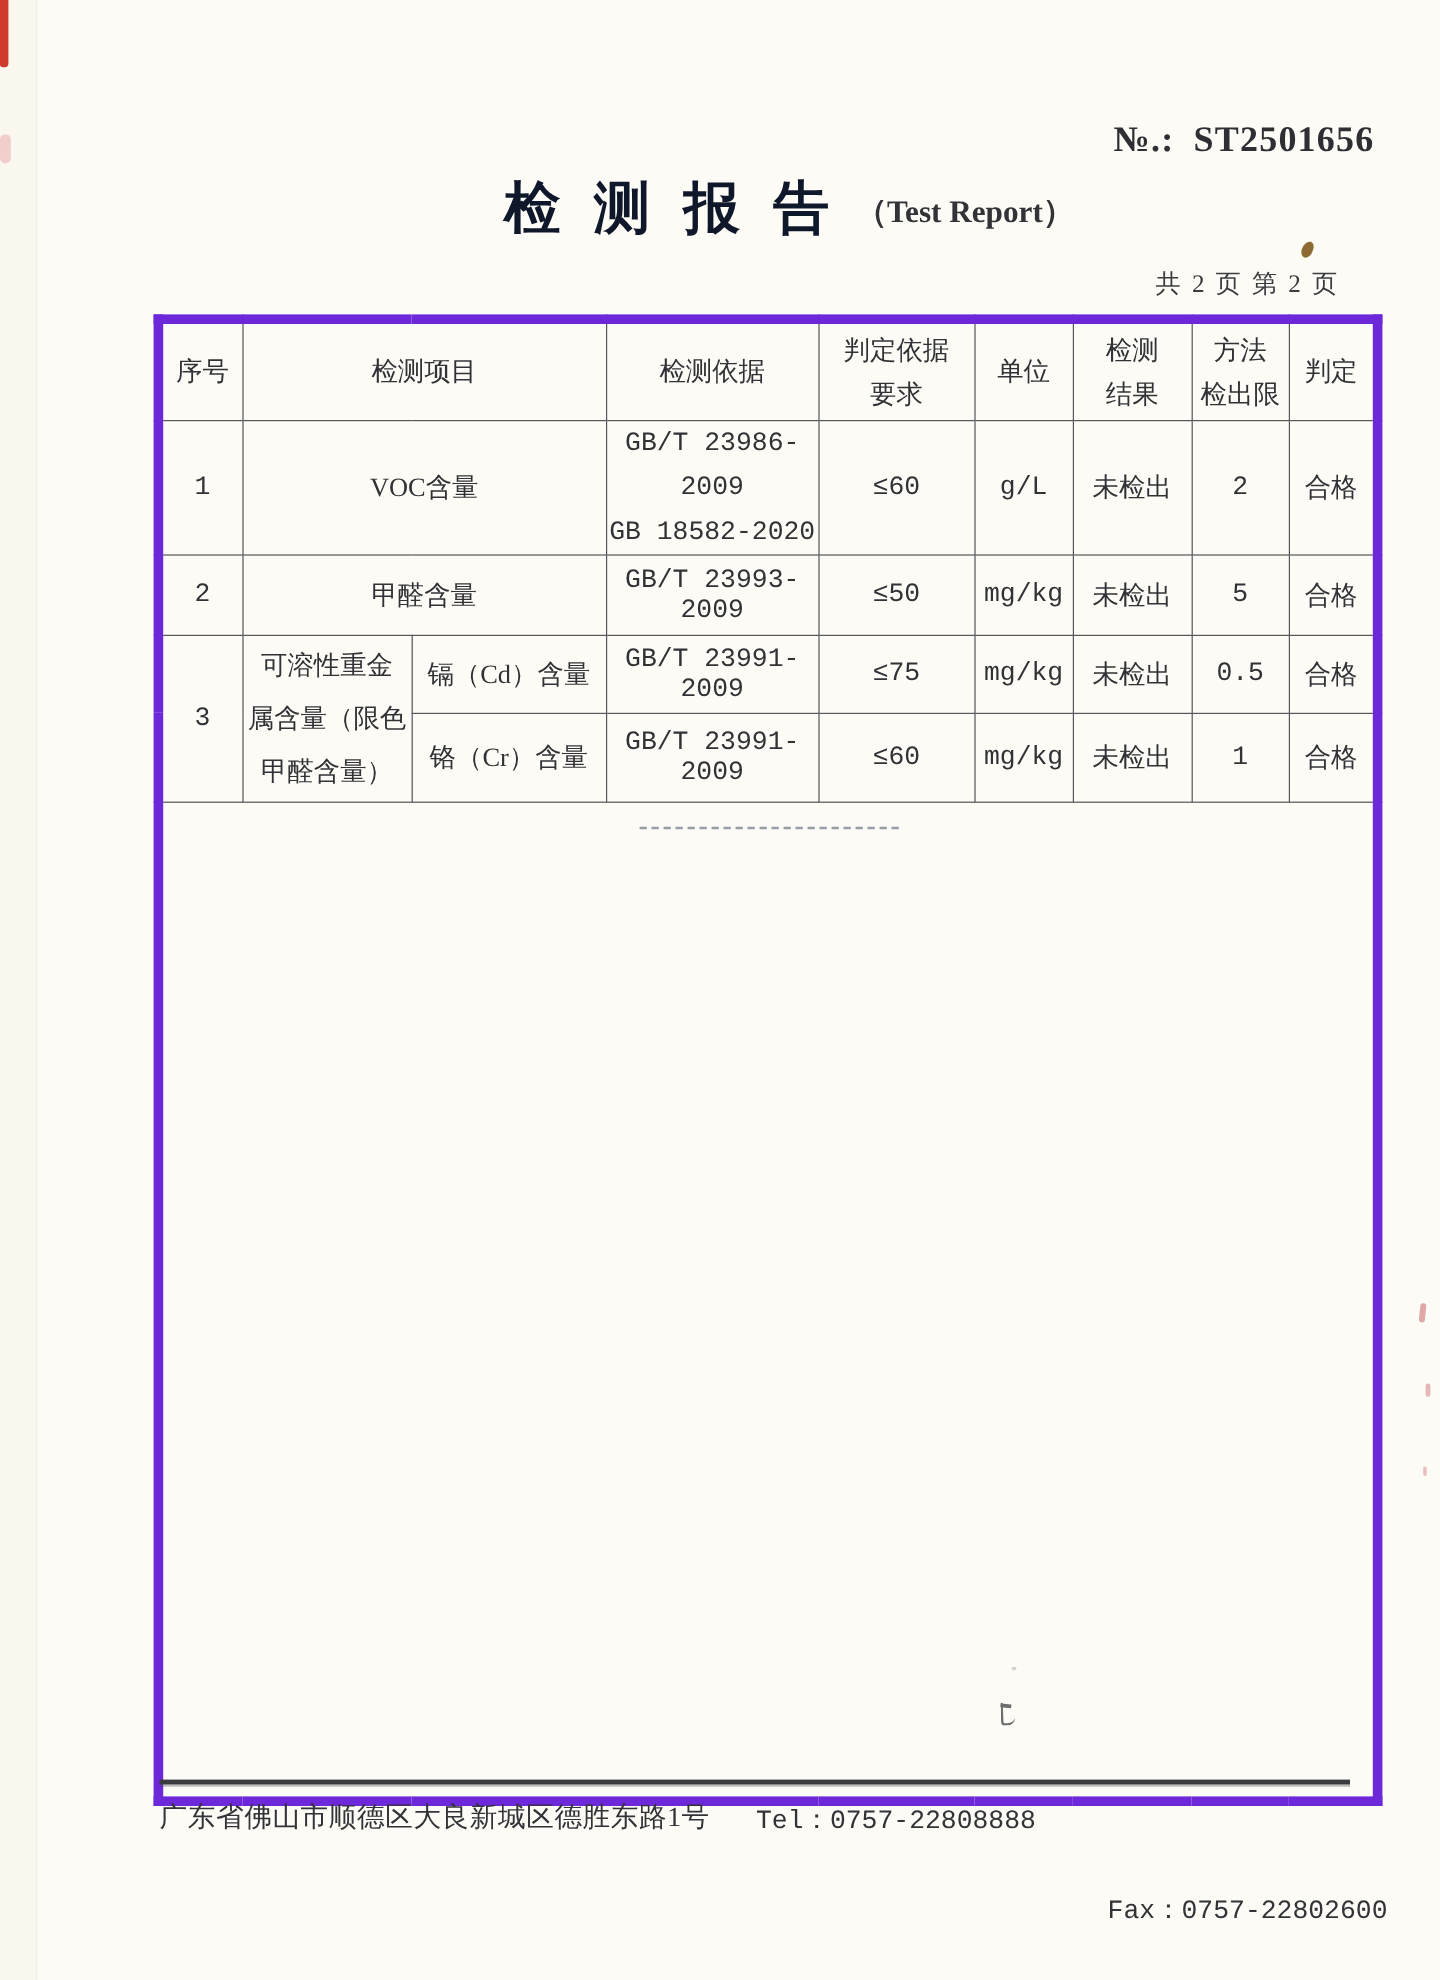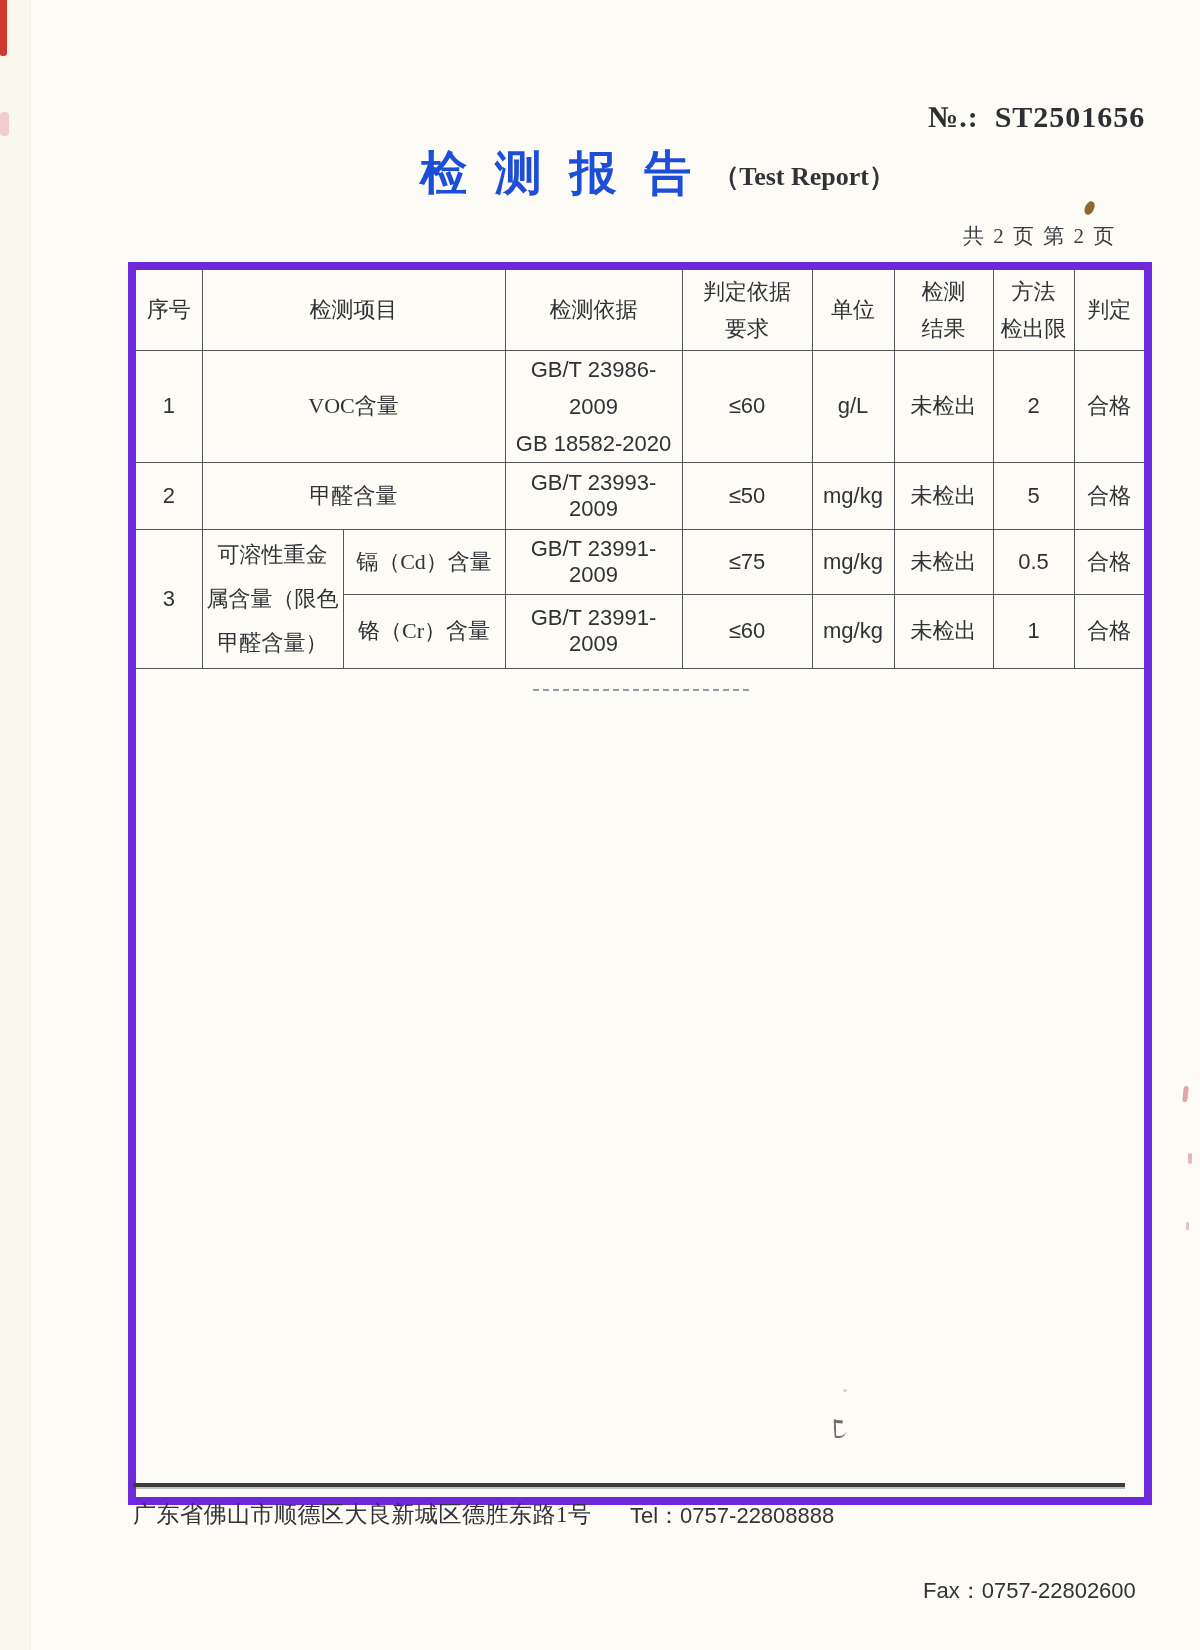--- a/index.html
+++ b/index.html
@@ -13,49 +13,49 @@
   .red-strip{position:absolute;left:0;top:0;width:7px;height:56px;background:#cf3a2e;border-radius:0 0 3px 2px;}
   .pink-smudge{position:absolute;left:0;top:112px;width:9px;height:24px;background:rgba(225,140,145,.38);border-radius:4px;}
   .brown-speck{position:absolute;left:1085px;top:201px;width:9px;height:14px;background:#8d6a31;border-radius:60% 40% 55% 45%;transform:rotate(18deg);}
   .speck-r1{position:absolute;left:1183px;top:1086px;width:5px;height:16px;background:rgba(196,84,92,.5);border-radius:3px;transform:rotate(6deg);}
   .speck-r2{position:absolute;left:1188px;top:1153px;width:4px;height:11px;background:rgba(196,84,92,.4);border-radius:2px;}
   .speck-r3{position:absolute;left:1186px;top:1222px;width:3px;height:8px;background:rgba(196,84,92,.35);border-radius:2px;}
   
   .report-no{position:absolute;left:928px;top:100px;display:flex;align-items:baseline;gap:16px;
     font-weight:bold;font-size:30px;letter-spacing:1px;color:#2e2e33;white-space:nowrap;}
   .title-row{position:absolute;left:420px;top:142px;display:flex;align-items:center;white-space:nowrap;}
-  .title-cn{font-size:47px;font-weight:bold;letter-spacing:8px;color:#1d4ed8;}
+  .title-cn{font-size:47px;font-weight:bold;letter-spacing:8px;color:#0f172a;}
   .title-en{font-size:26px;font-weight:bold;margin-left:14px;padding-top:5px;color:#323237;text-align:right;}
   .page-info{position:absolute;left:963px;top:222px;font-size:21px;letter-spacing:2px;color:#3c3c40;white-space:nowrap;}
   
   table.report{position:absolute;left:128px;top:262px;width:1016px;table-layout:fixed;
     border-collapse:collapse;background:transparent;}
   table.report td{border:1.6px solid #55555a;text-align:center;vertical-align:middle;
     font-size:22px;color:#323236;padding:0 2px;overflow:hidden;}
   table.report{border:8px solid #6d28d9;}
   tr.h-head{height:84px;} tr.h-r1{height:80px;} tr.h-r2{height:67px;}
   tr.h-r3a{height:65px;} tr.h-r3b{height:74px;} tr.h-empty{height:833px;}
   .preline{white-space:pre-line;line-height:37px;}
-  .mono{font-family:Liberation Sans, sans-serif;font-size:21px;margin-top:36px;}
+  .mono{font-family:Liberation Mono, monospace;font-size:21px;margin-top:36px;}
   .group-cell{line-height:44px;}
   td.empty-cell{position:relative;padding:0;}
   .dashes{position:absolute;left:397px;top:20px;width:216px;height:0;border-top:2px dashed #979da6;}
   .pencil-mark{position:absolute;left:698px;top:750px;width:10px;height:17px;
     border-left:2.5px solid #6e6e70;border-bottom:2.5px solid #6e6e70;
     border-bottom-left-radius:3px;border-bottom-right-radius:7px;transform:rotate(-2deg);}
   .pencil-mark::before{content:"";position:absolute;left:-2px;top:1px;width:9px;height:2.5px;
     background:#6e6e70;transform:rotate(7deg);}
   .dot-faint{position:absolute;left:707px;top:720px;width:4px;height:3px;background:rgba(110,110,110,.3);border-radius:50%;}
   
   .footer-rule{position:absolute;left:133px;top:1483px;width:992px;height:4px;
     background:#3b3b3f;box-shadow:0 2px 0 rgba(80,80,84,.35);}
   .footer-addr{position:absolute;left:133px;top:1499px;font-size:23px;letter-spacing:.5px;color:#333337;white-space:nowrap;}
   .footer-tel{position:absolute;left:630px;top:1501px;color:#333337;white-space:nowrap;}
   .footer-fax{position:absolute;left:923px;top:1576px;color:#333337;white-space:nowrap;}
-  .mono2{font-family:Liberation Sans, sans-serif;font-size:22px;}
+  .mono2{font-family:Liberation Mono, monospace;font-size:22px;}
 </style>
 </head>
 <body>
 
 <div class="page">
 
   <div class="left-band"></div>
   <div class="red-strip"></div>
   <div class="pink-smudge"></div>
   <div class="brown-speck"></div>

